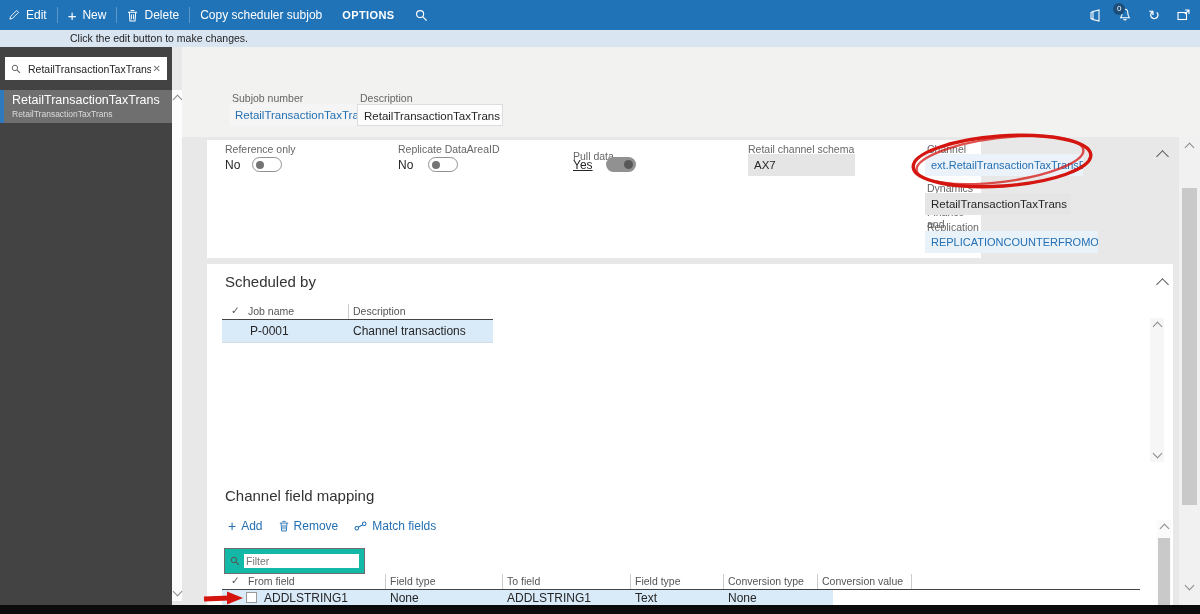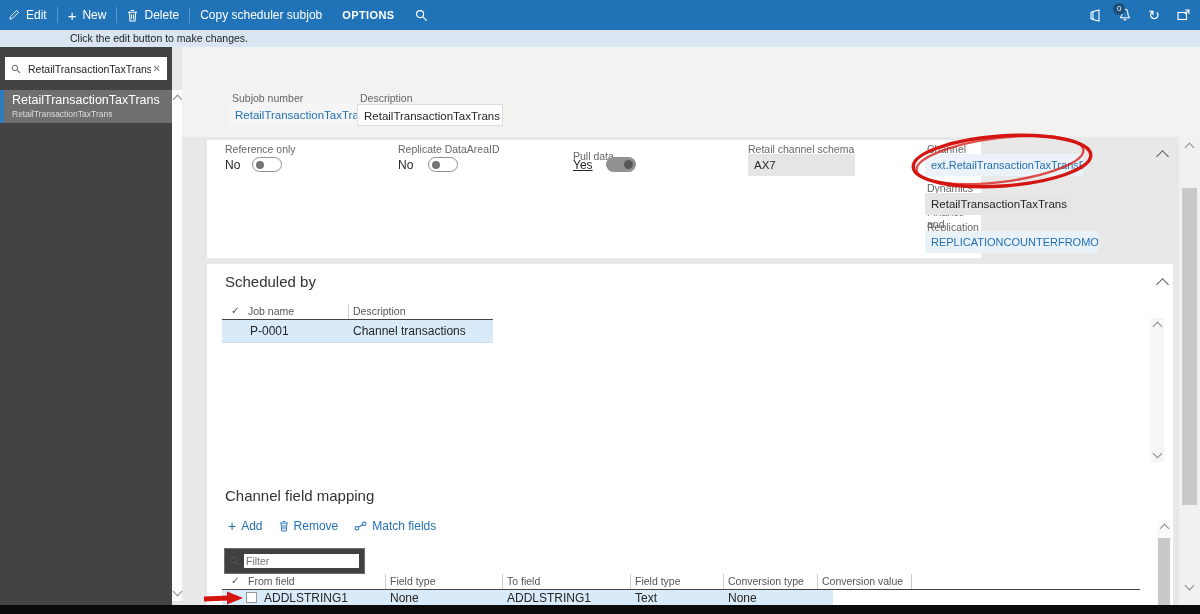--- a/index.html
+++ b/index.html
@@ -66,21 +66,21 @@
   .th{font-size:10.5px;color:#555;white-space:nowrap;}
   .td{font-size:12px;color:#262626;white-space:nowrap;}
   .hl-row{background:#d9eaf9;}
   .hline{border-bottom:1px solid #444;}
   .sep{width:1px;background:#ccc;}
 
   
   .action{display:flex;align-items:center;gap:5px;font-size:12px;color:#2470b3;cursor:pointer;white-space:nowrap;}
 
   
-  #fm-filter{left:17px;top:70px;width:141px;height:21px;border:1px solid #6d6d6d;background:#404040;display:flex;align-items:center;padding:12px 5px;box-sizing:border-box;}
+  #fm-filter{left:17px;top:70px;width:141px;height:21px;border:1px solid #6d6d6d;background:#14b8a6;display:flex;align-items:center;padding:12px 5px;box-sizing:border-box;}
   #fm-filter input{border:0;outline:none;flex:1;font-size:10.5px;font-family:inherit;min-width:0;color:#333;}
 
   
   .sb-track{background:#f6f6f6;}
   .sb-thumb{position:absolute;background:#c9c9c9;}
   #main-scroll{left:1179px;top:137px;width:21px;height:468px;background:#f1f1f1;}
 
   
   .cbx{position:absolute;width:11px;height:11px;background:#fff;border:1px solid #999;box-sizing:border-box;}
 

